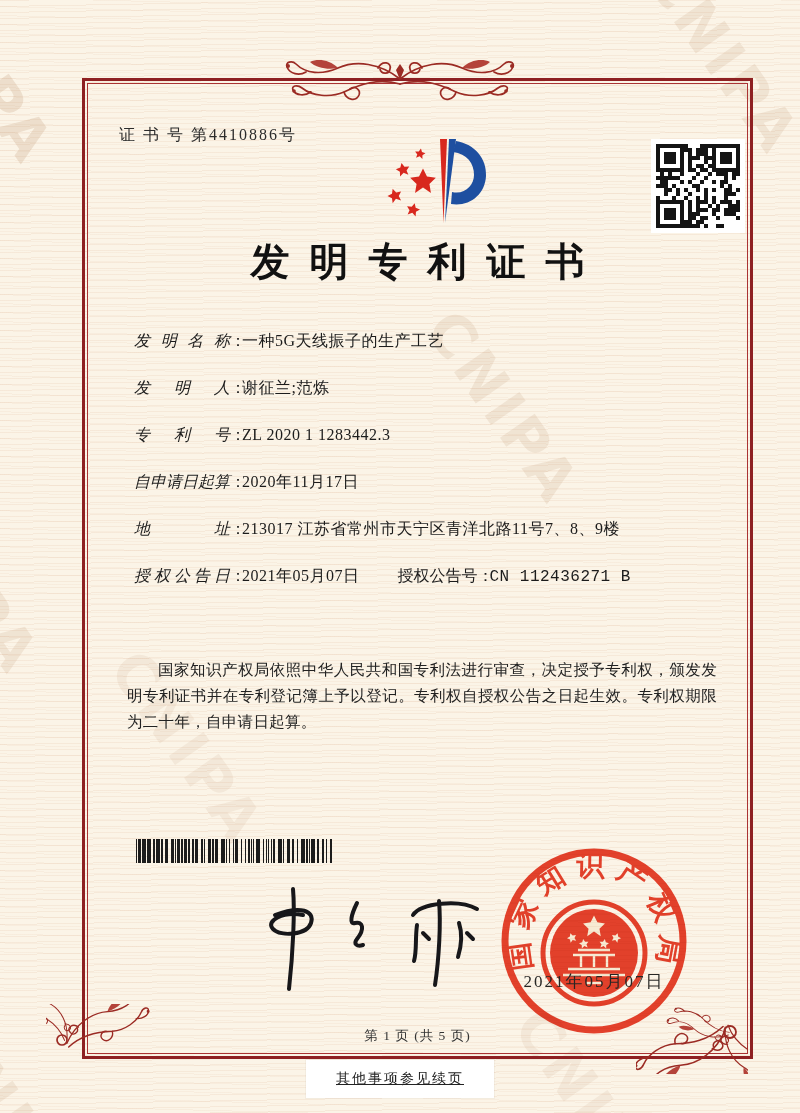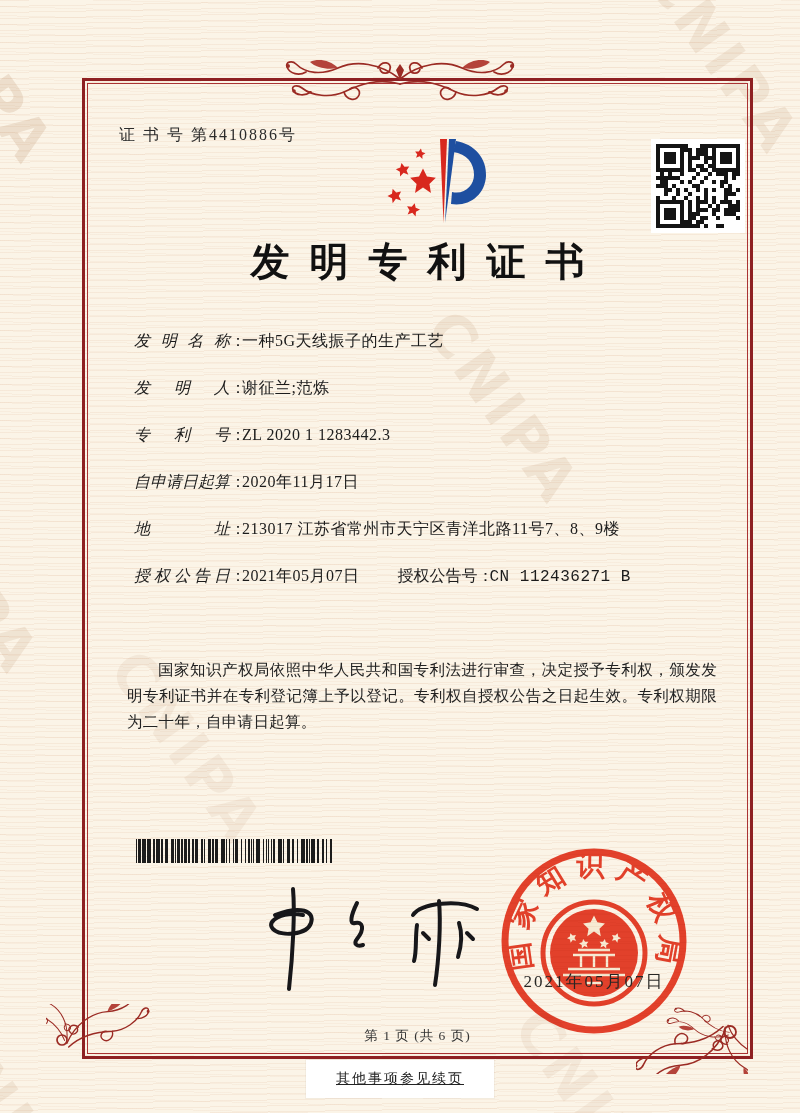--- a/index.html
+++ b/index.html
@@ -381,21 +381,21 @@
             <path d="M-21,2 L21,2 M-16,-3 L16,-3"></path>
             <path d="M-13,2 L-13,14 M0,2 L0,14 M13,2 L13,14"></path>
             <path d="M-26,16 L26,16 M-31,22 L31,22"></path>
             <path d="M-8,30 L8,30"></path>
           </g>
         </g>
         <text x="100" y="146" text-anchor="middle" font-size="17" letter-spacing="2" fill="#101010" font-family="Liberation Serif, DejaVu Serif, serif">2021年05月07日</text>
       </g>
     </svg>
 
-    <div class="pageno">第 1 页 (共 6 页)</div>
+    <div class="pageno">第 1 页 (共 5 页)</div>
   </div>
 
   <svg class="orn orn-top" width="238" height="54" viewBox="0 0 238 54">
     <defs>
       <g id="flh" stroke="#9b2b24" stroke-width="1.7" fill="none" stroke-linecap="round">
         <path d="M0,2 C20,-14 44,-17 62,-9 C78,-2 94,-3 104,-13 C108,-17 115,-15 113,-10 C110,-3 101,-1 94,-5"></path>
         <path d="M0,7 C22,1 40,7 56,15 C70,21 88,19 98,11 C103,7 109,9 107,13 C104,19 95,19 89,15"></path>
         <path d="M56,15 C54,23 44,25 41,18 C39,13 45,8 50,12"></path>
         <path d="M22,-9 C18,-17 8,-15 10,-8 C11,-2 19,-3 20,-8"></path>
         <path d="M62,-9 C70,-17 82,-19 90,-15 C84,-9 72,-7 62,-9 Z" fill="#b4433a" stroke="none"></path>

